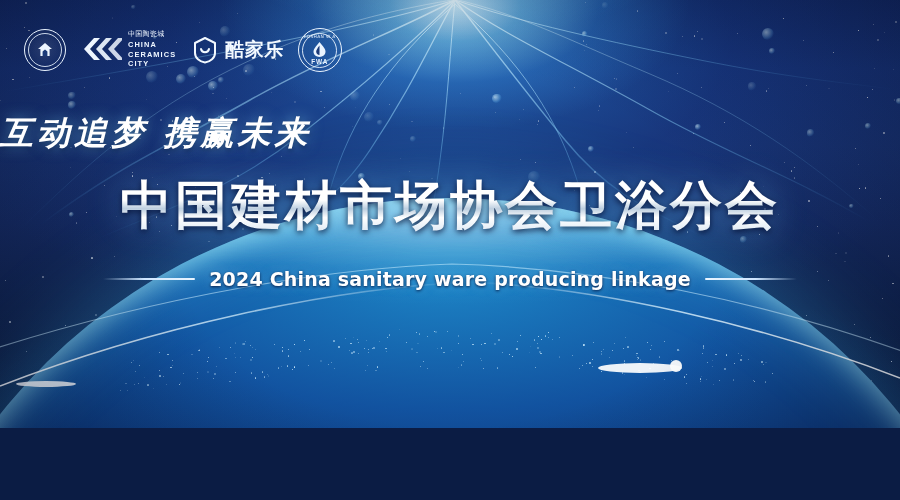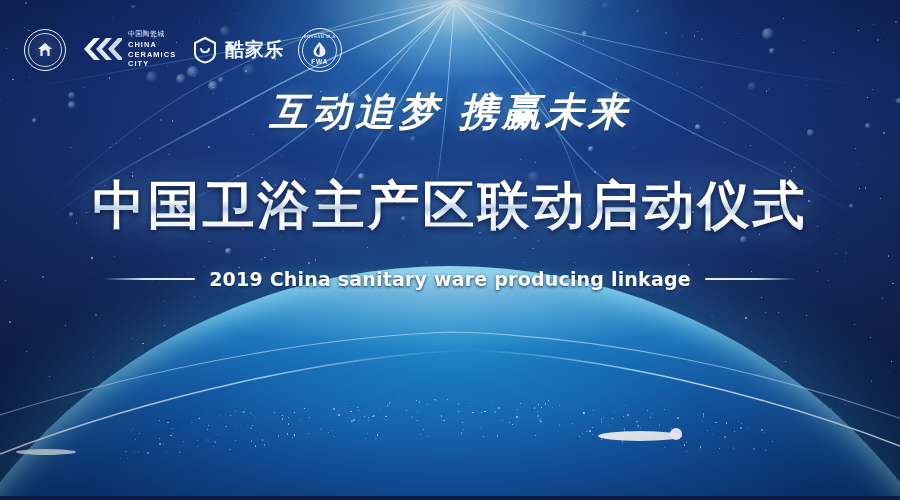--- a/index.html
+++ b/index.html
@@ -2,21 +2,21 @@
 <html><head>
 <meta charset="utf-8">
 <style>
   html,body{margin:0;padding:0;}
   body{
     width:900px;height:500px;overflow:hidden;
     font-family:"Liberation Sans","DejaVu Sans",sans-serif;
     background:#0b1c44;
   }
   #poster{
-    position:relative;width:900px;height:496px;overflow:hidden;
+    position:relative;width:900px;height:428px;overflow:hidden;
     background:
       radial-gradient(ellipse 300px 160px at 455px 6px, rgba(225,248,255,.95) 0%, rgba(140,225,255,.55) 22%, rgba(60,150,230,.28) 48%, rgba(20,60,150,0) 78%),
       radial-gradient(ellipse 560px 300px at 450px 40px, rgba(40,130,215,.55) 0%, rgba(25,70,165,.30) 50%, rgba(12,32,95,0) 100%),
       radial-gradient(ellipse 700px 260px at 460px 470px, rgba(70,190,225,.40) 0%, rgba(25,90,175,.22) 45%, rgba(10,28,80,0) 80%),
       linear-gradient(180deg,#12265e 0%,#173070 16%,#18306b 34%,#152a60 52%,#112450 68%,#0d1c41 84%,#0a1636 100%);
   }
 
   
   .stars{position:absolute;inset:0;pointer-events:none;}
   .stars i{position:absolute;background:#ffffff;border-radius:50%;display:block;}
@@ -68,23 +68,23 @@
   
   .year{position:absolute;left:0;right:0;top:14px;text-align:center;
         font-family:"DejaVu Sans Mono",monospace;font-weight:bold;font-size:45px;
         letter-spacing:6px;line-height:1;
         background:linear-gradient(180deg,#ffffff 0%,#f4fbff 38%,#c8dcef 58%,#f6fcff 80%,#dce9f6 100%);
         -webkit-background-clip:text;background-clip:text;color:transparent;
         text-shadow:0 0 18px rgba(150,225,255,.45);
         filter:drop-shadow(0 2px 2px rgba(5,20,60,.75));}
 
   
-  .slogan{position:absolute;left:0;right:0;top:91px;text-align:center;
+  .slogan{position:absolute;left:0;right:0;top:116px;
           font-family:"DejaVu Serif","Liberation Serif",serif;font-weight:bold;
-          font-size:39px;letter-spacing:4px;line-height:1.05;
+          font-size:33px;letter-spacing:4px;line-height:1.05;
           color:#ffffff;font-style:italic;
           text-shadow:0 0 14px rgba(130,215,255,.55),0 2px 5px rgba(5,20,60,.85);}
 
   
   .title{position:absolute;left:0;right:0;top:178px;text-align:center;
          font-family:"DejaVu Sans","Liberation Sans",sans-serif;font-weight:bold;
          font-size:52px;letter-spacing:3px;line-height:1.06;white-space:nowrap;
          background:linear-gradient(180deg,#ffffff 0%,#ffffff 40%,#bccedf 56%,#ffffff 72%,#dbe7f3 100%);
          -webkit-background-clip:text;background-clip:text;color:transparent;
          filter:drop-shadow(0 2px 3px rgba(4,16,52,.9)) drop-shadow(0 0 16px rgba(130,210,255,.35));}
@@ -794,22 +794,22 @@
         </svg>
         <div class="fwa-b">FWA</div>
       </div>
     </div>
 
   </div>
 
 
   <div class="slogan">互动追梦 携赢未来</div>
 
-  <div class="title">中国卫浴主产区联动启动仪式</div>
+  <div class="title">中国建材市场协会卫浴分会</div>
 
   <div class="subwrap">
     <span class="rule"></span>
-    <span class="subtitle">2019 China sanitary ware producing linkage</span>
+    <span class="subtitle">2024 China sanitary ware producing linkage</span>
     <span class="rule r"></span>
   </div>
 
 
 </div>
 
 </body></html>

